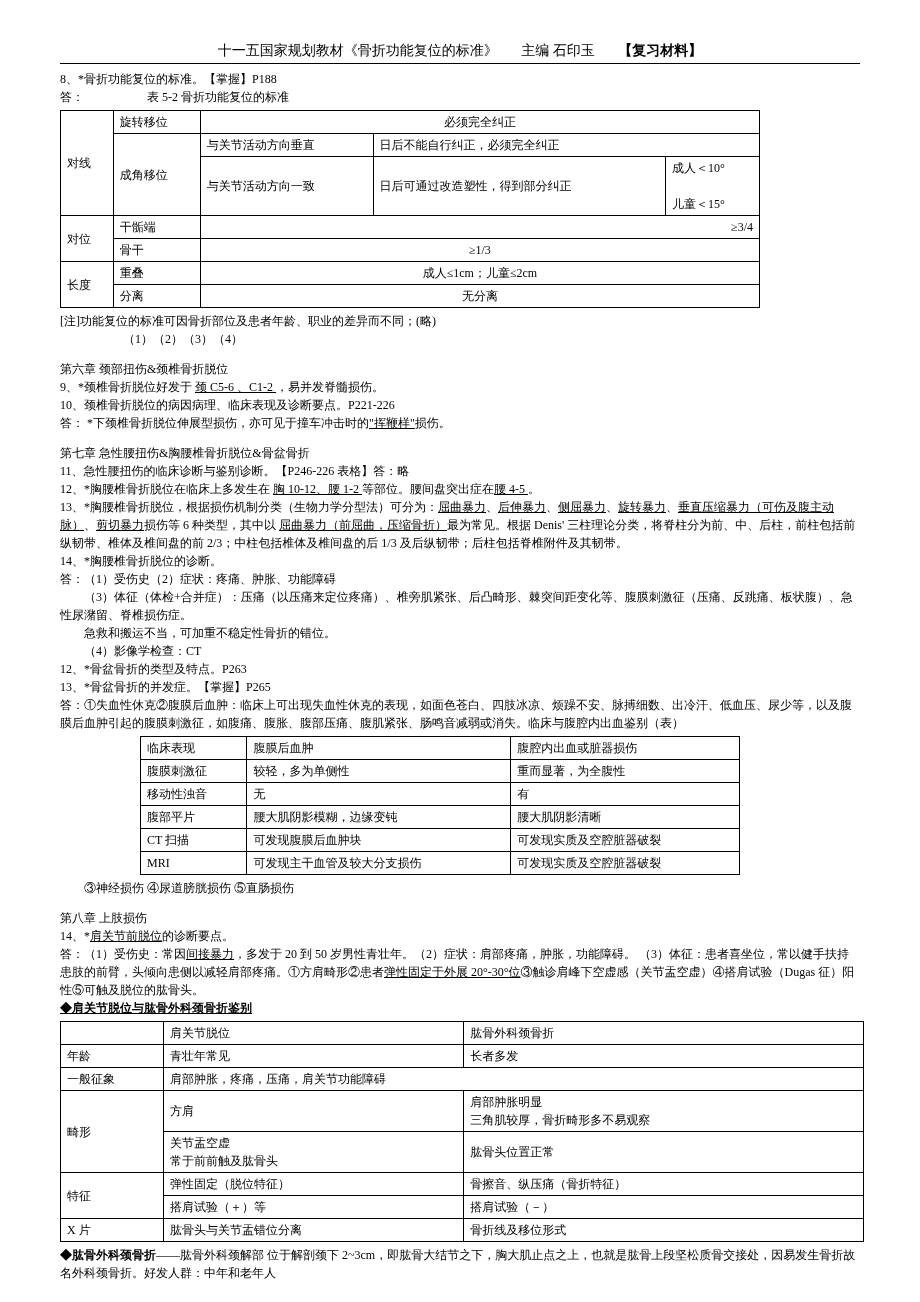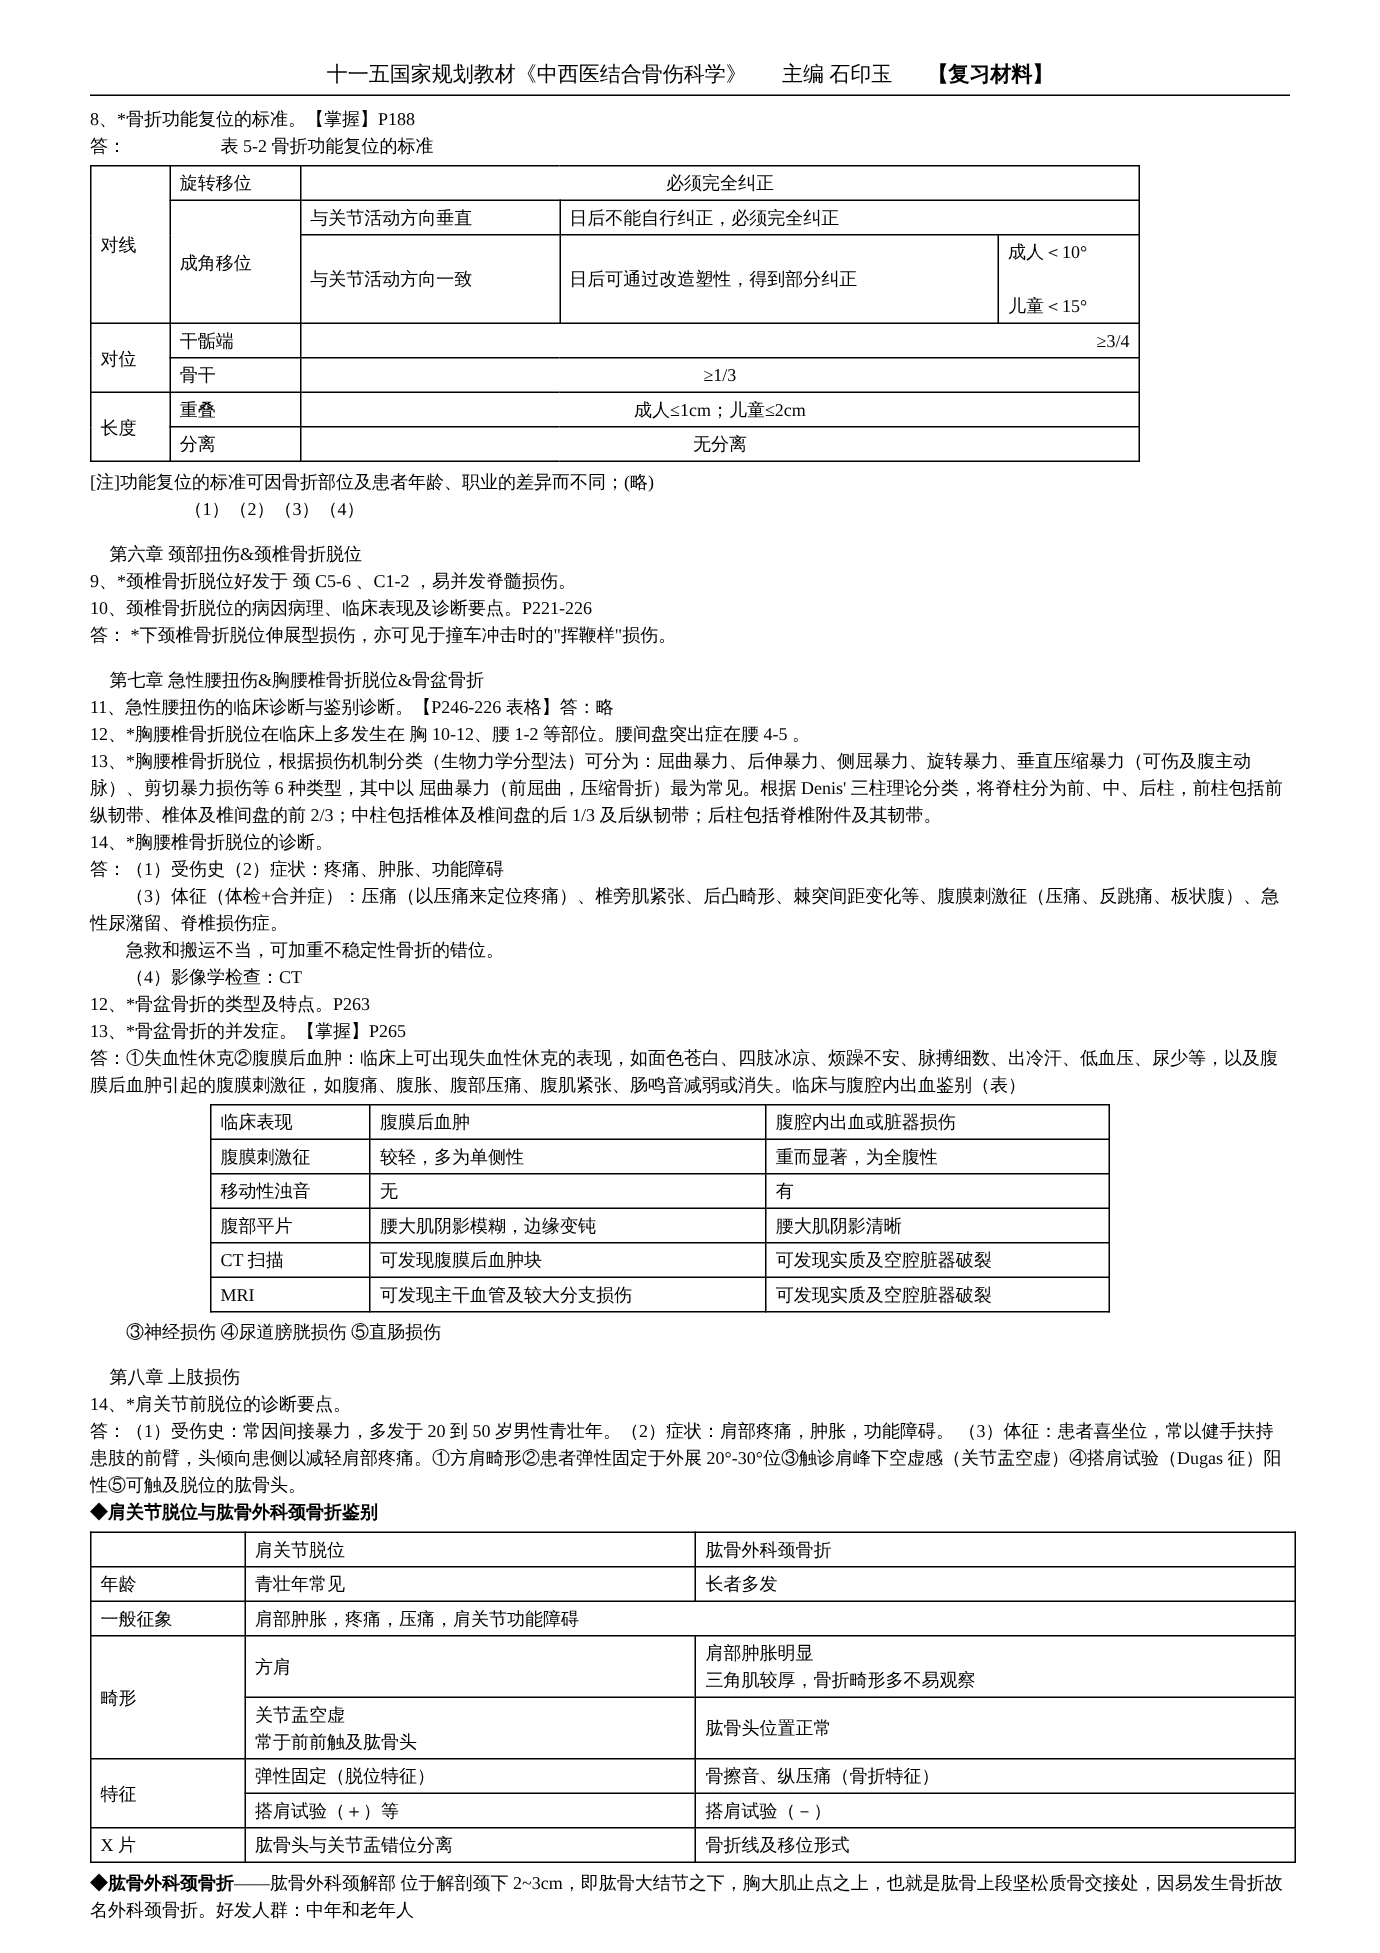--- a/index.html
+++ b/index.html
@@ -37,29 +37,29 @@
     table {
       border-collapse: collapse;
       margin: 4px 0;
     }
     table.bordered td, table.bordered th {
       border: 1px solid #000;
       padding: 2px 6px;
       font-size: 12px;
       vertical-align: middle;
     }
-    .u { }
-    .chapter { margin-top: 12px; margin-left: 13px; }
+    .u { text-decoration: underline; }
+    .chapter { margin-top: 12px; }
     .indent { text-indent: 2em; }
   </style>
 </head>
 <body>
 
 <div class="header">
-  <span class="title">十一五国家规划教材《中西医结合骨伤科学》</span>
+  <span class="title">十一五国家规划教材《骨折功能复位的标准》</span>
   <span class="editor">主编 石印玉</span>
   <span class="material">【复习材料】</span>
 </div>
 <hr>
 
 <div>8、*骨折功能复位的标准。【掌握】P188</div>
 <div>
   <span>答：</span>
   <span style="margin-left:60px">表 5-2  骨折功能复位的标准</span>
 </div>

